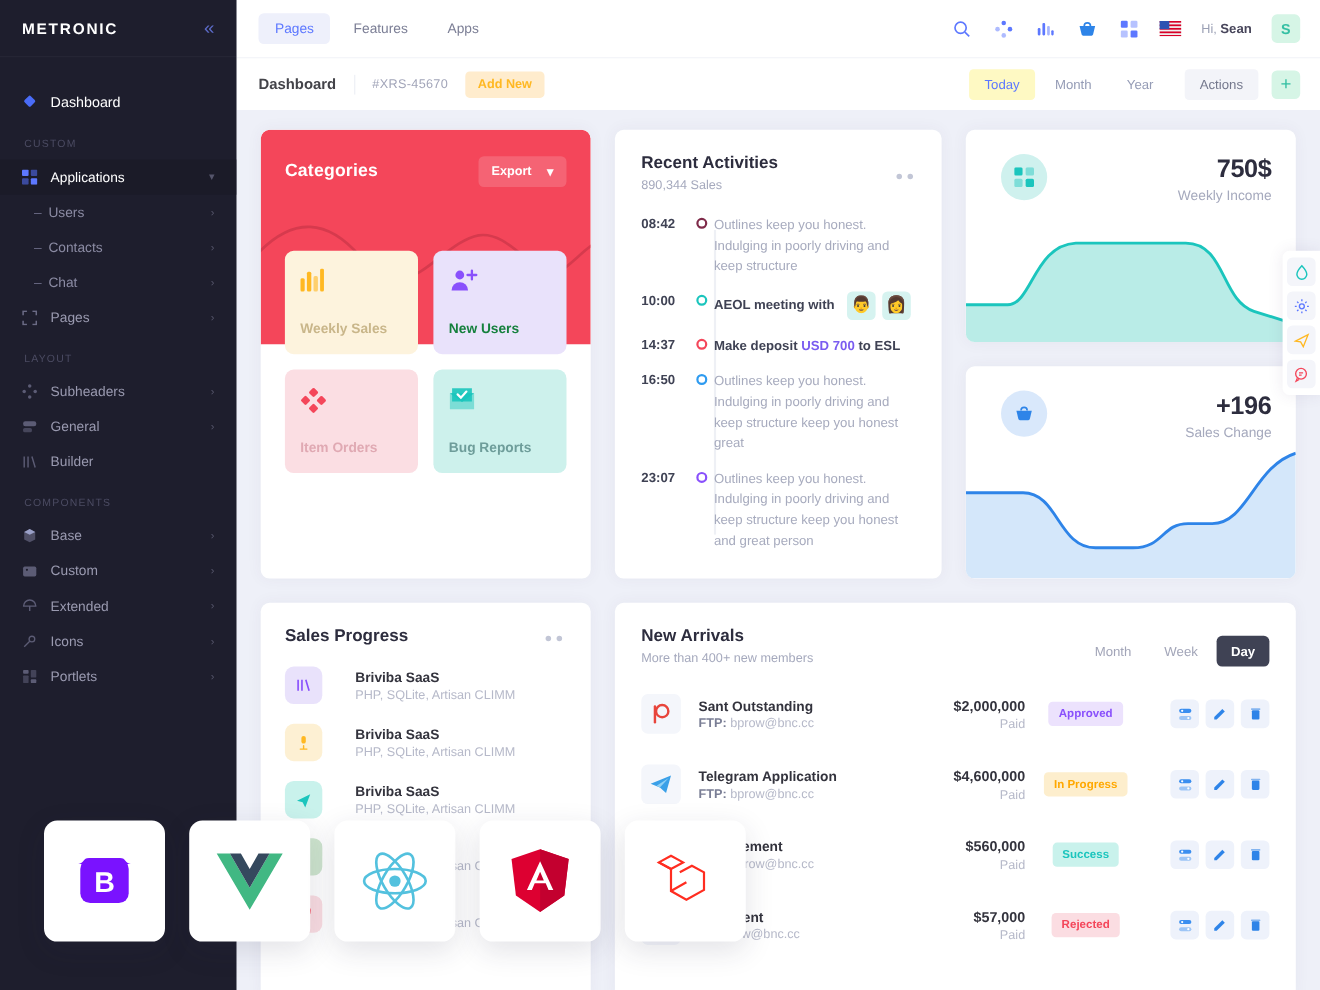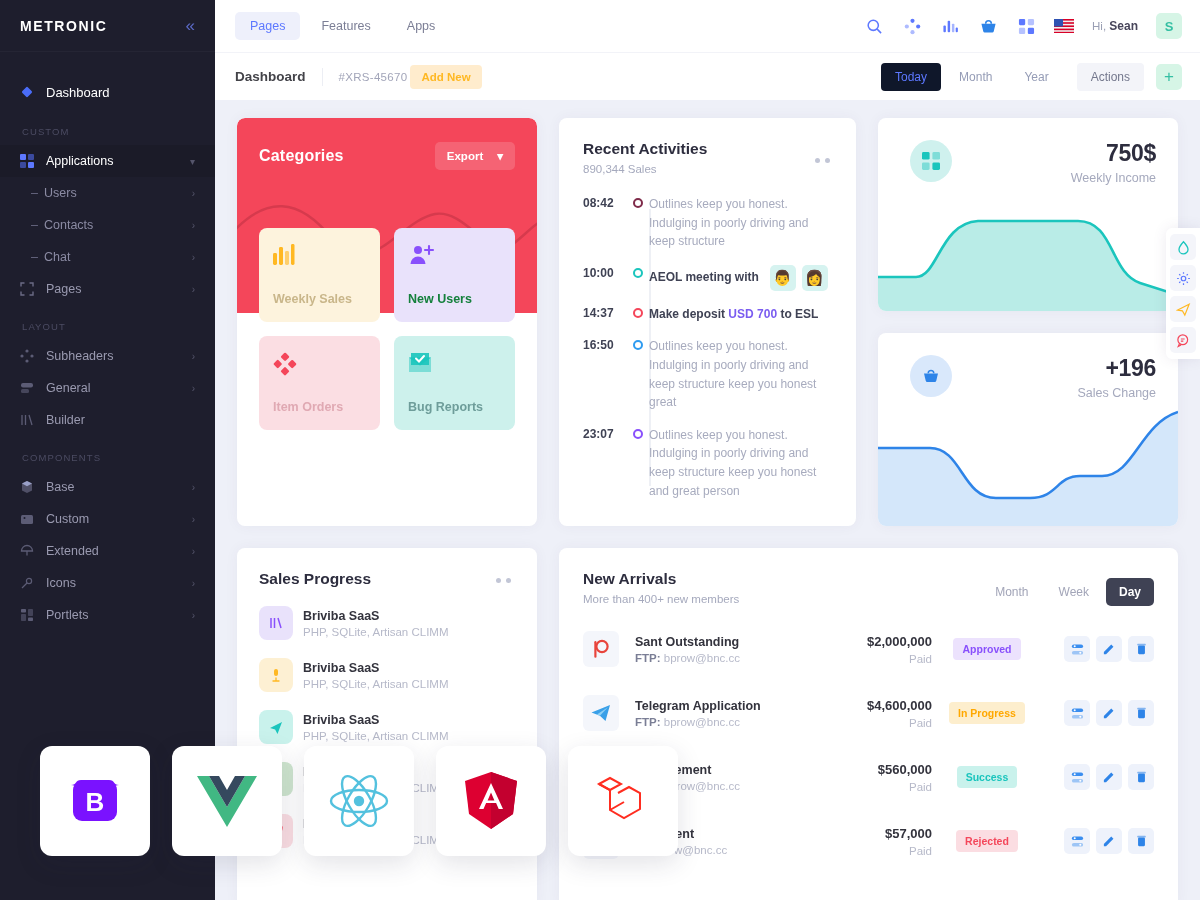--- a/index.html
+++ b/index.html
@@ -80,27 +80,27 @@
     height: 48px; background: #fff; display: flex; align-items: center;
     justify-content: space-between; padding: 0 18px 0 20px; flex: 0 0 48px;
     border-top: 1px solid #f2f3f8;
   }
   .crumbs { display: flex; align-items: center; gap: 0; }
   .crumb-title { font-size: 13.5px; font-weight: bold; color: #434349; }
   .crumb-sep { width: 1px; height: 18px; background: #eceef4; margin: 0 16px; }
   .crumb-id { font-size: 11.5px; color: #a2a5b9; letter-spacing: .3px; }
   .pill-new {
     background: #ffeccd; color: #ffb822; font-size: 11.5px; font-weight: bold;
-    padding: 6px 11px; border-radius: 4px; margin-left: 3px; cursor:pointer;
+    padding: 6px 11px; border-radius: 4px; margin-left: 16px; cursor:pointer;
   }
   .sub-actions { display: flex; align-items: center; gap: 4px; }
   .sa {
     padding: 7px 14px; font-size: 12px; color: #959cb6; border-radius: 4px; cursor:pointer;
   }
-  .sa.active { background: #0f172a; color: #5d78ff; }
+  .sa.active { background: #fef9c3; color: #5d78ff; }
   .sa.grey { background: #f3f4f9; color: #74788d; margin-left: 10px; }
   .sa-plus {
     width: 26px; height: 26px; border-radius: 5px; background: #d6f5e6;
     color: #34bfa3; font-size: 17px; display:flex; align-items:center;
     justify-content:center; margin-left: 8px; cursor:pointer;
   }
 
   .content { flex: 1; padding: 18px 22px; overflow: hidden; }
   .row1 { display: flex; gap: 22px; height: 408px; }
   .row2 { display: flex; gap: 22px; margin-top: 22px; height: 360px; }
@@ -164,21 +164,21 @@
   .stat-card { flex: 1; position: relative; overflow: hidden; border-radius: 8px; background:#fff;
     box-shadow: 0 0 14px rgba(82,63,105,0.05); }
   .stat-top { display:flex; justify-content: space-between; align-items:flex-start; padding: 22px 22px 0 32px; }
   .stat-ic { width: 42px; height: 42px; border-radius: 50%; display:flex; align-items:center; justify-content:center; }
   .stat-val { font-size: 23px; font-weight: bold; color: #2d2d3e; text-align: right; letter-spacing: -.3px; }
   .stat-lbl { font-size: 12.5px; color: #a5a9bd; text-align: right; margin-top: 4px; }
   .stat-chart { position:absolute; left:0; right:0; bottom:0; height: 120px; }
 
   
   .sp-card { width: 300px; flex: 0 0 300px; padding: 22px 22px; position: relative; overflow:hidden; }
-  .sp-row { display:flex; align-items:center; gap: 10px; margin-top: 18px; }
+  .sp-row { display:flex; align-items:center; gap: 30px; margin-top: 18px; }
   .sp-ic { width: 34px; height: 34px; border-radius: 8px; flex:0 0 34px; display:flex; align-items:center; justify-content:center; }
   .sp-name { font-size: 12.5px; font-weight: bold; color: #33333d; }
   .sp-desc { font-size: 11.5px; color: #b6b9c9; margin-top: 3px; text-align: center; }
 
   
   .na-card { flex: 1; padding: 22px 24px; position: relative; overflow:hidden; min-width:0; }
   .na-tabs { position:absolute; right: 24px; top: 30px; display:flex; align-items:center; gap:4px; }
   .na-tab { padding: 7px 13px; font-size: 12px; color:#a2a5b8; border-radius:5px; cursor:pointer; }
   .na-tab.active { background:#3f4254; color:#fff; font-weight:bold; }
   .na-row { display:flex; align-items:center; margin-top: 17px; }

